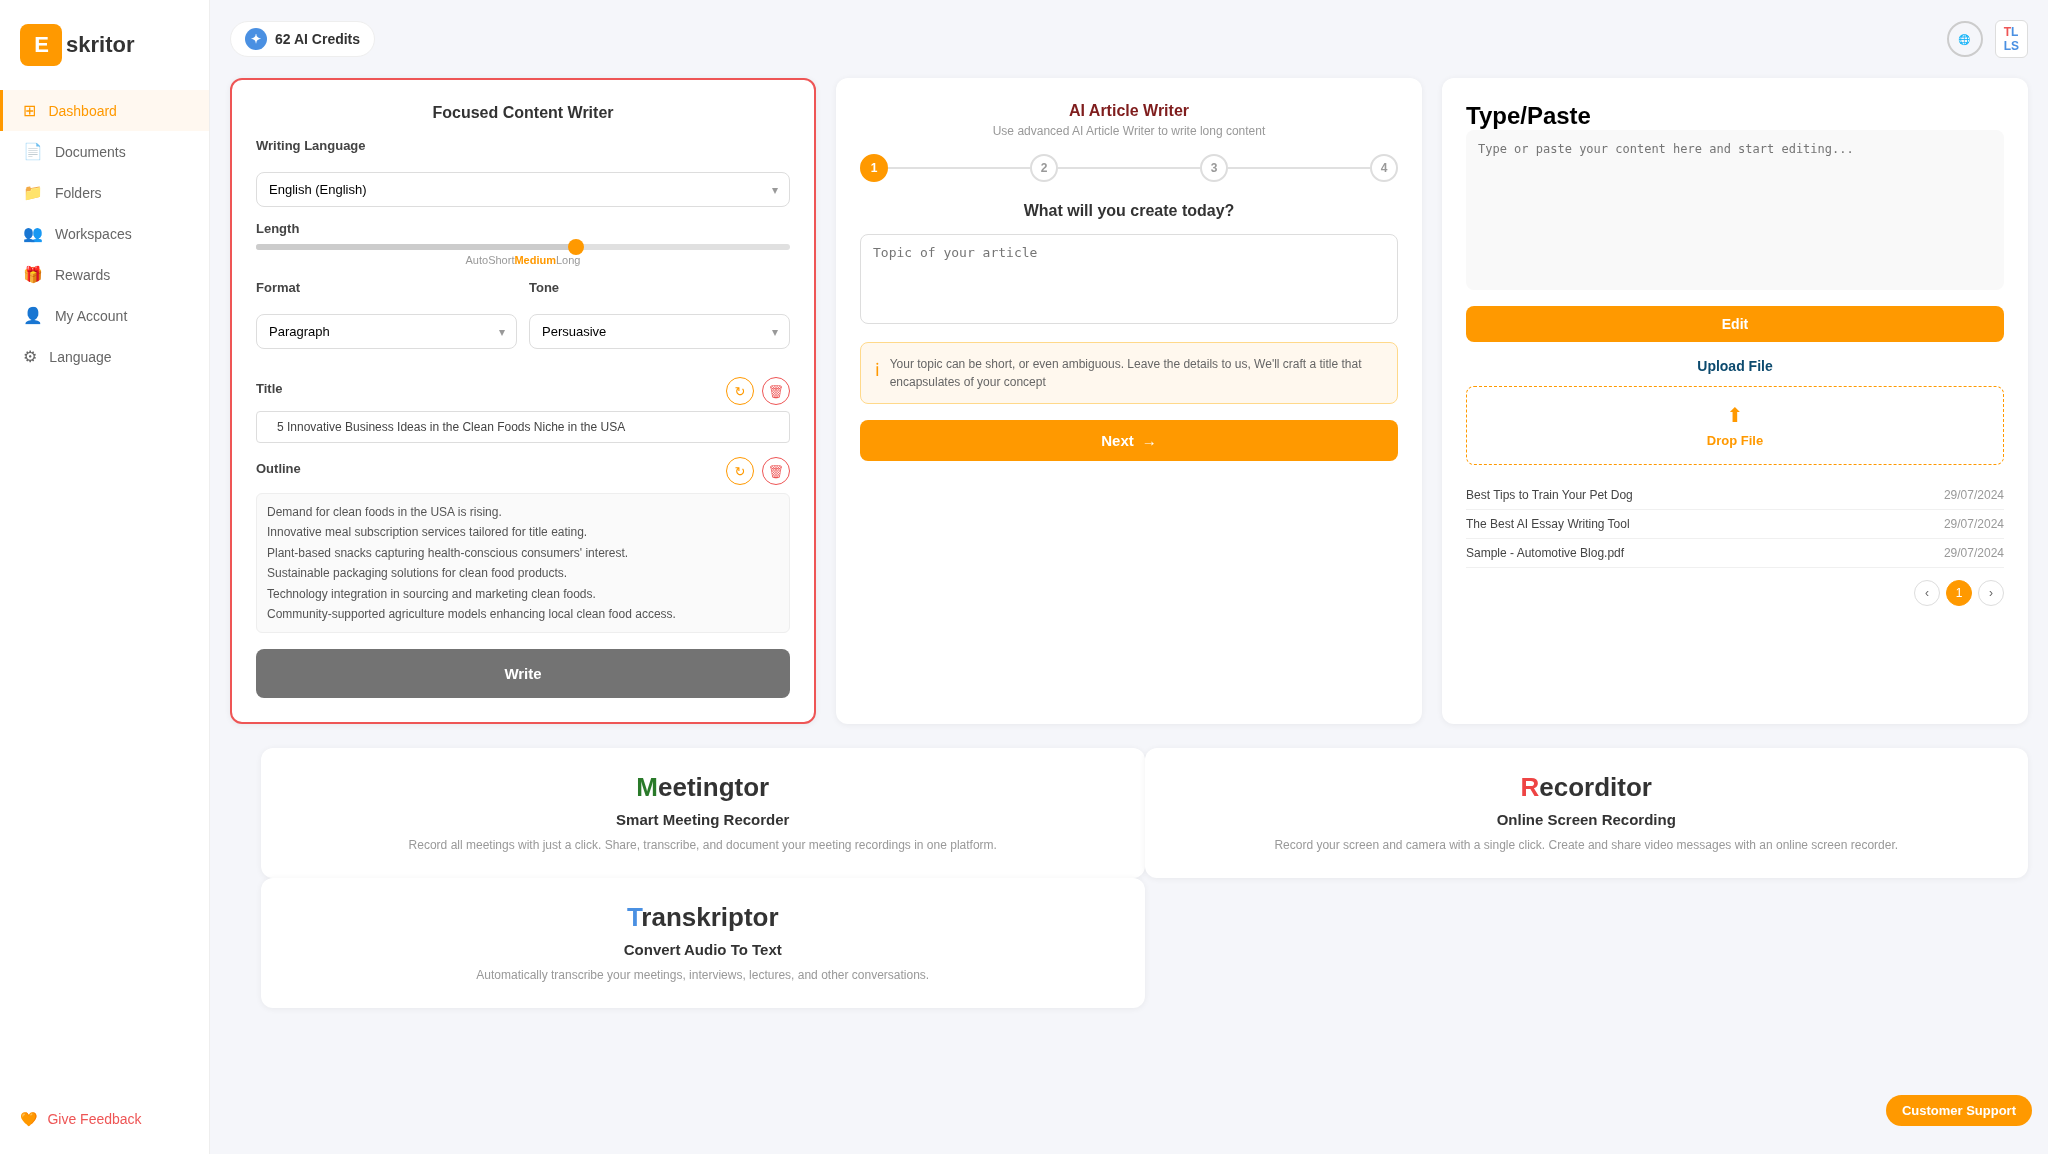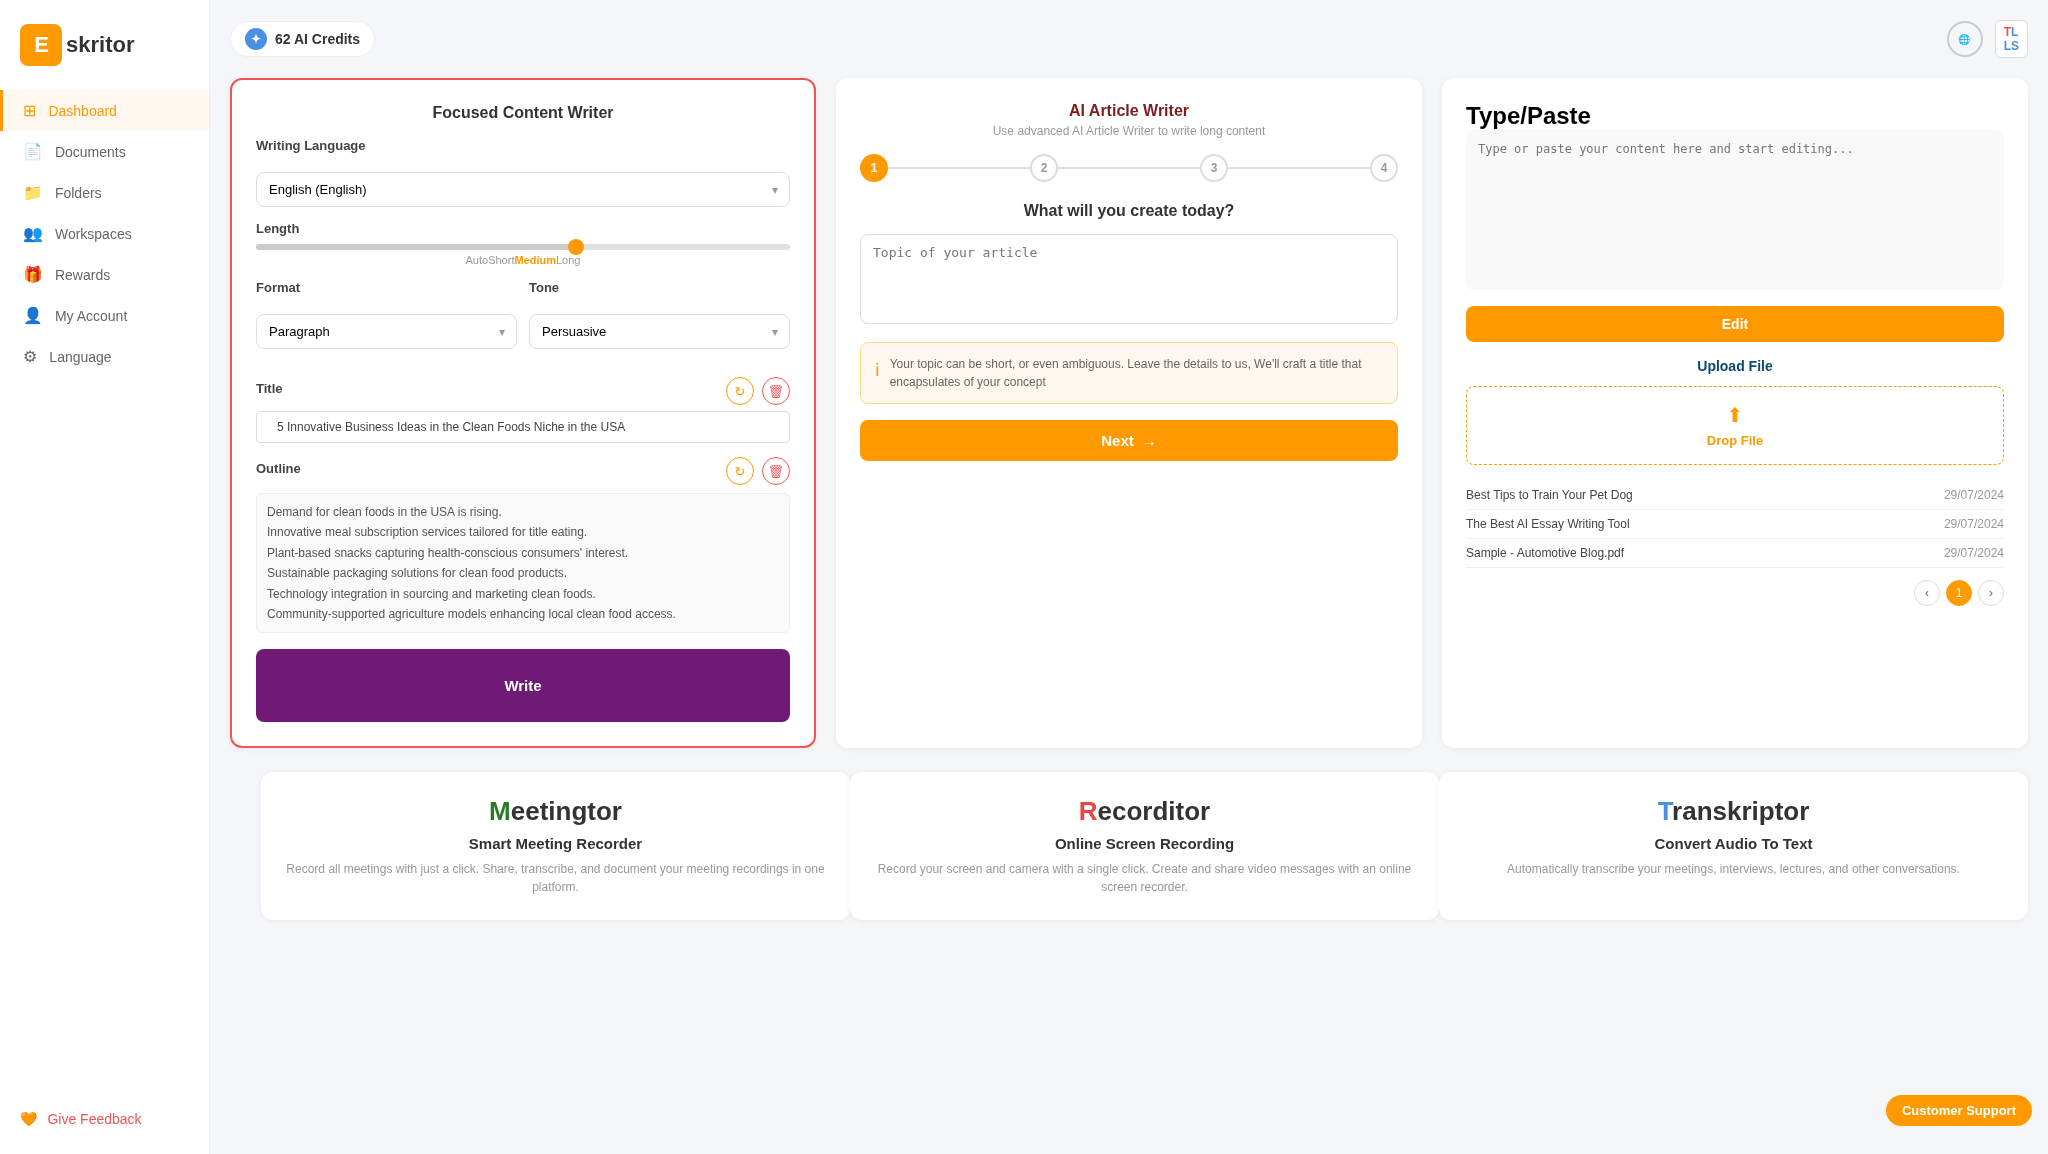--- a/index.html
+++ b/index.html
@@ -232,25 +232,25 @@
       color: #555;
       line-height: 1.7;
       background: #fafafa;
       border-radius: 6px;
       padding: 8px 10px;
       border: 1px solid #eee;
     }
 
     .write-btn {
       width: 100%;
-      background: #701a75;
+      background: #737373;
       color: #fff;
       border: none;
       border-radius: 8px;
-      padding: 28px;
+      padding: 16px;
       font-size: 15px;
       font-weight: 700;
       cursor: pointer;
     }
 
     
     .ai-card h2 {
       text-align: center;
       font-size: 16px;
       color: #7f1d1d;
@@ -401,21 +401,21 @@
       display: flex; align-items: center; justify-content: center;
       cursor: pointer;
       font-size: 12px;
       color: #666;
     }
     .page-btn.active { background: #f90; color: #fff; border-color: #f90; }
 
     
     .bottom-row {
       display: grid;
-      grid-template-columns: 1fr 1fr 1fr;
+      grid-template-columns: 1fr 1fr;
       padding-left: 31px;
     }
     .app-card {
       background: #fff;
       border-radius: 12px;
       padding: 24px;
       box-shadow: 0 1px 6px rgba(0,0,0,0.06);
       text-align: center;
     }
     .app-logo {

